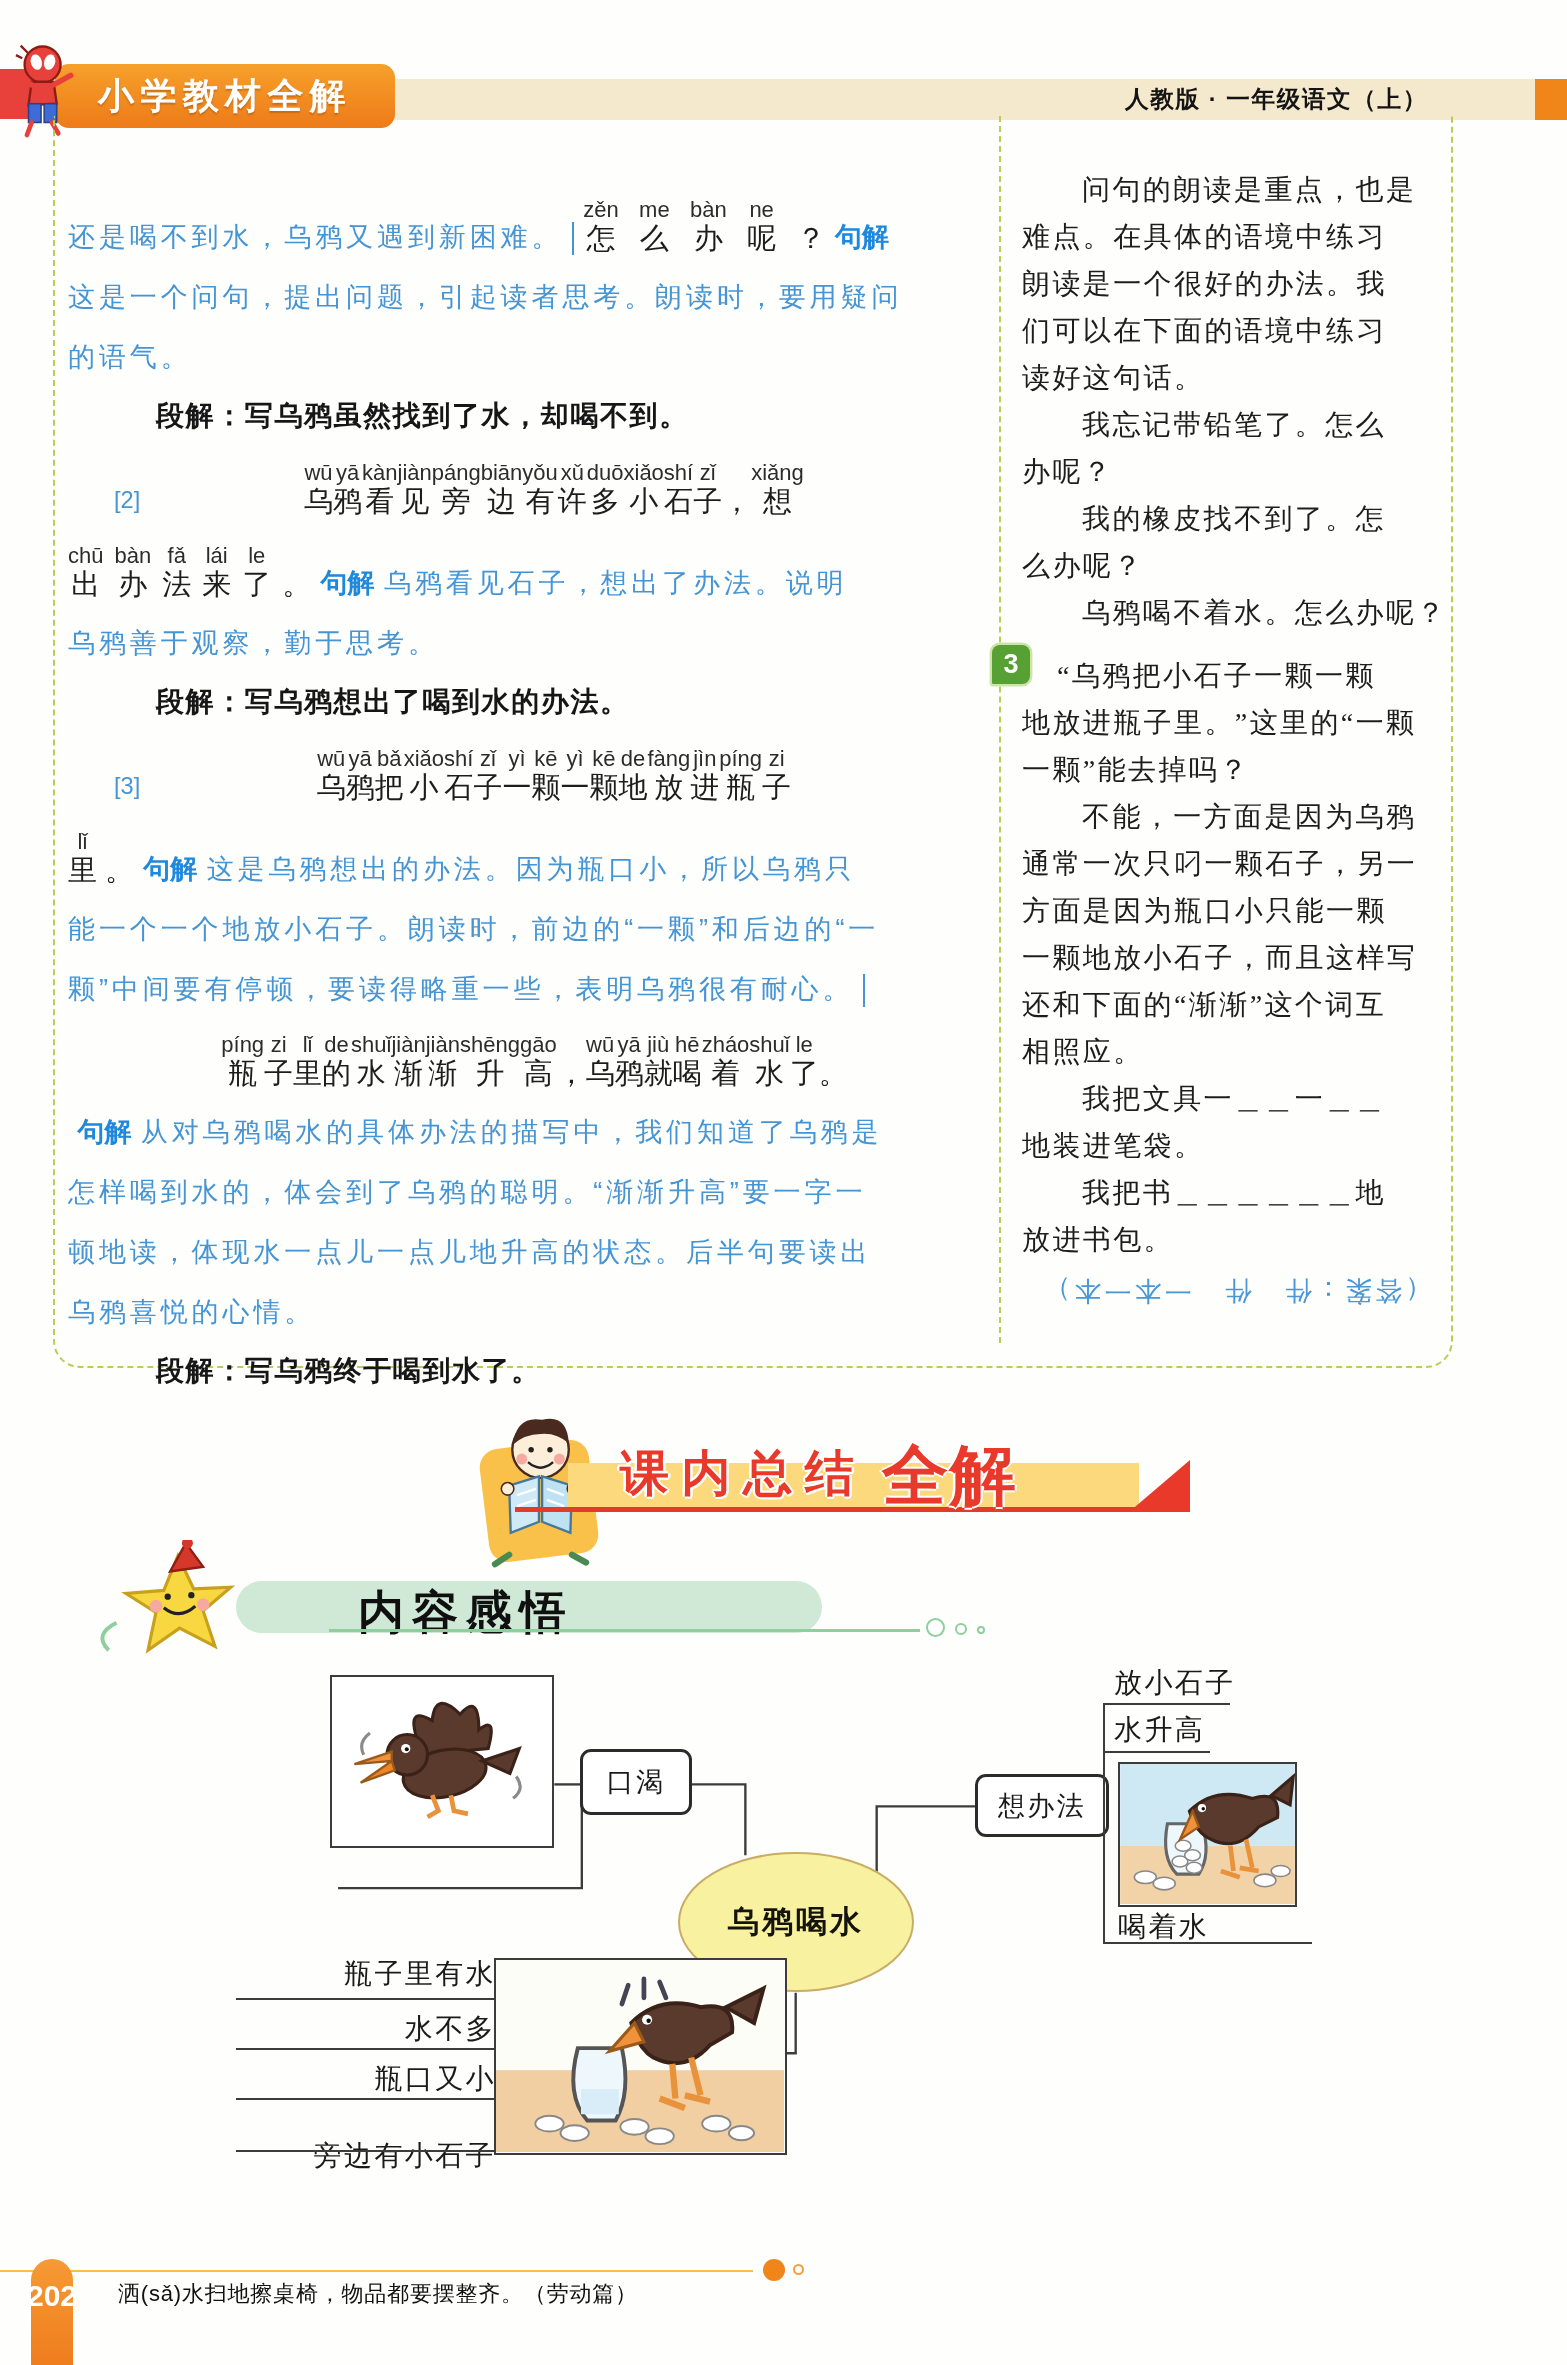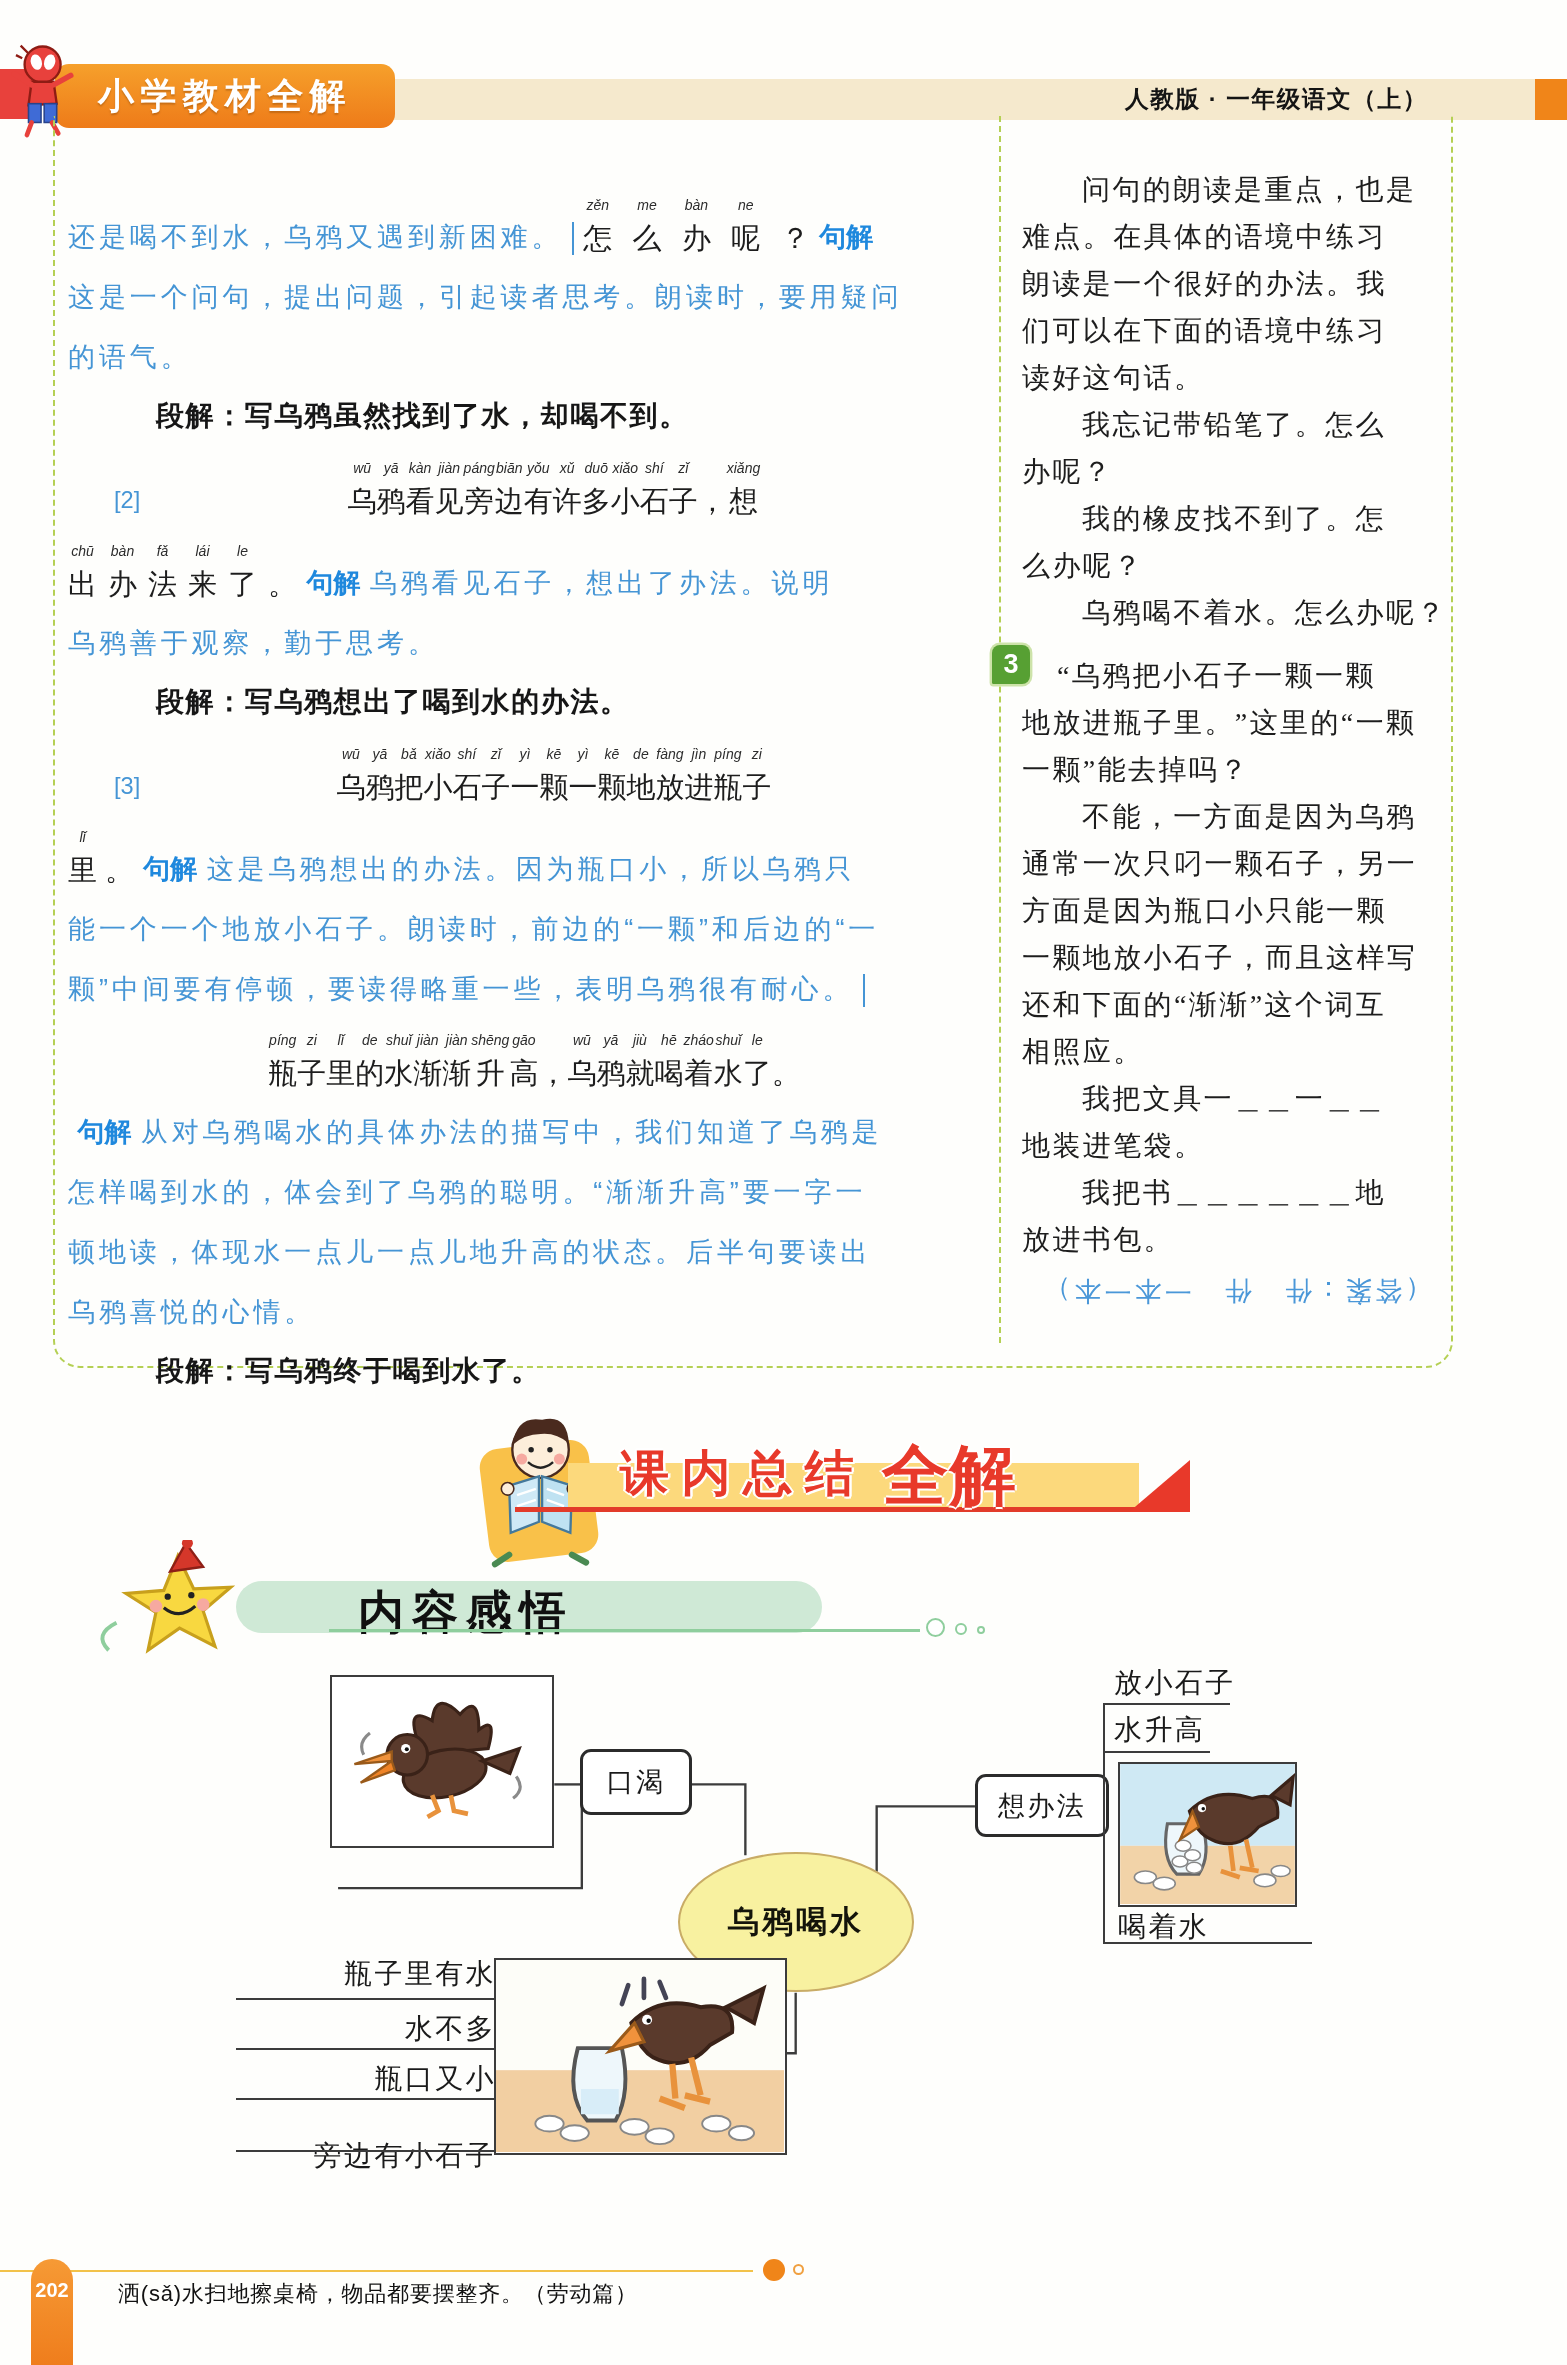--- a/index.html
+++ b/index.html
@@ -30,21 +30,21 @@
   .line.duan{padding-left:88px;}
   .line.ruby-full{padding-left:46px;}
   .s-blue{color:#4595d5;font-size:27px;letter-spacing:3.9px;line-height:1.25;white-space:nowrap;}
   .s-bold{color:#161616;font-weight:bold;font-size:28px;letter-spacing:1.6px;white-space:nowrap;}
   .s-jujie{color:#1e88dd;font-weight:bold;font-size:27px;margin:0 9.4px;flex-shrink:0;}
   .s-marker{color:#4595d5;font-size:23.6px;margin-right:12.6px;padding-bottom:3.9px;flex-shrink:0;}
   .s-bar{border-left:2.4px solid #4595d5;height:33px;margin:0 9.4px;}
   .rseg{display:flex;align-items:flex-end;}
   .rseg.spread{flex:1;justify-content:center;}
   .rc{display:flex;flex-direction:column;align-items:center;}
-  .rc .py{font-size:14px;color:#2c2c2c;height:25px;white-space:nowrap;font-style:italic;}
+  .rc .py{font-size:22px;color:#2c2c2c;height:25px;white-space:nowrap;}
   .rc .hz{font-size:29px;color:#1d1d1d;line-height:1.15;}
 
   
   #right-lines{position:absolute;left:1022px;top:130px;width:429px;padding-top:41px;}
   .rline{height:47px;font-family:"Liberation Serif",serif;font-size:28px;color:#1d1d1d;
       letter-spacing:2.4px;white-space:nowrap;}
   .rline.ind{padding-left:60px;}
   .rline.hang{padding-left:35px;margin-top:16px;}
   .badge3{position:absolute;left:992px;top:645px;width:38px;height:39px;background:#57a033;
       border-radius:7.9px 7.9px 7.9px 1.6px;color:#fff;font-size:27px;font-weight:bold;
@@ -96,21 +96,21 @@
   #res-caption{left:1118px;top:1908px;width:179px;text-align:left;}
   #cond-labels .dg-label{left:236px;width:260px;text-align:right;}
   #cond-labels .dg-label:nth-child(1){top:1955px;}
   #cond-labels .dg-label:nth-child(2){top:2010px;}
   #cond-labels .dg-label:nth-child(3){top:2060px;}
   #cond-labels .dg-label:nth-child(4){top:2111px;margin-top:26px;}
   #connectors{position:absolute;left:0;top:1652px;}
 
   
   .page-badge{position:absolute;left:31px;top:2259px;width:42px;height:107px;border-radius:30px 30px 0 0;
-      background:linear-gradient(#f69a35,#ef7d1c);color:#fff;font-size:20px;font-weight:bold;
+      background:linear-gradient(#f69a35,#ef7d1c);color:#fff;font-size:30px;font-weight:bold;
       display:flex;justify-content:center;padding-top:20.4px;}
   .footer-line{position:absolute;left:0;top:2270px;width:753px;height:2.4px;background:#f2c24a;}
   .footer-dot{position:absolute;left:763px;top:2259px;width:22px;height:22px;border-radius:50%;background:#f08519;}
   .footer-ring{position:absolute;left:793px;top:2264px;width:11px;height:11px;border-radius:50%;border:2.4px solid #f0a040;}
   .footer-note{position:absolute;left:118px;top:2279px;font-size:22px;color:#111;letter-spacing:0.8px;}
 </style>
 </head>
 <body>
 
 <div class="red-strip" data-name="header-red-strip"></div>

